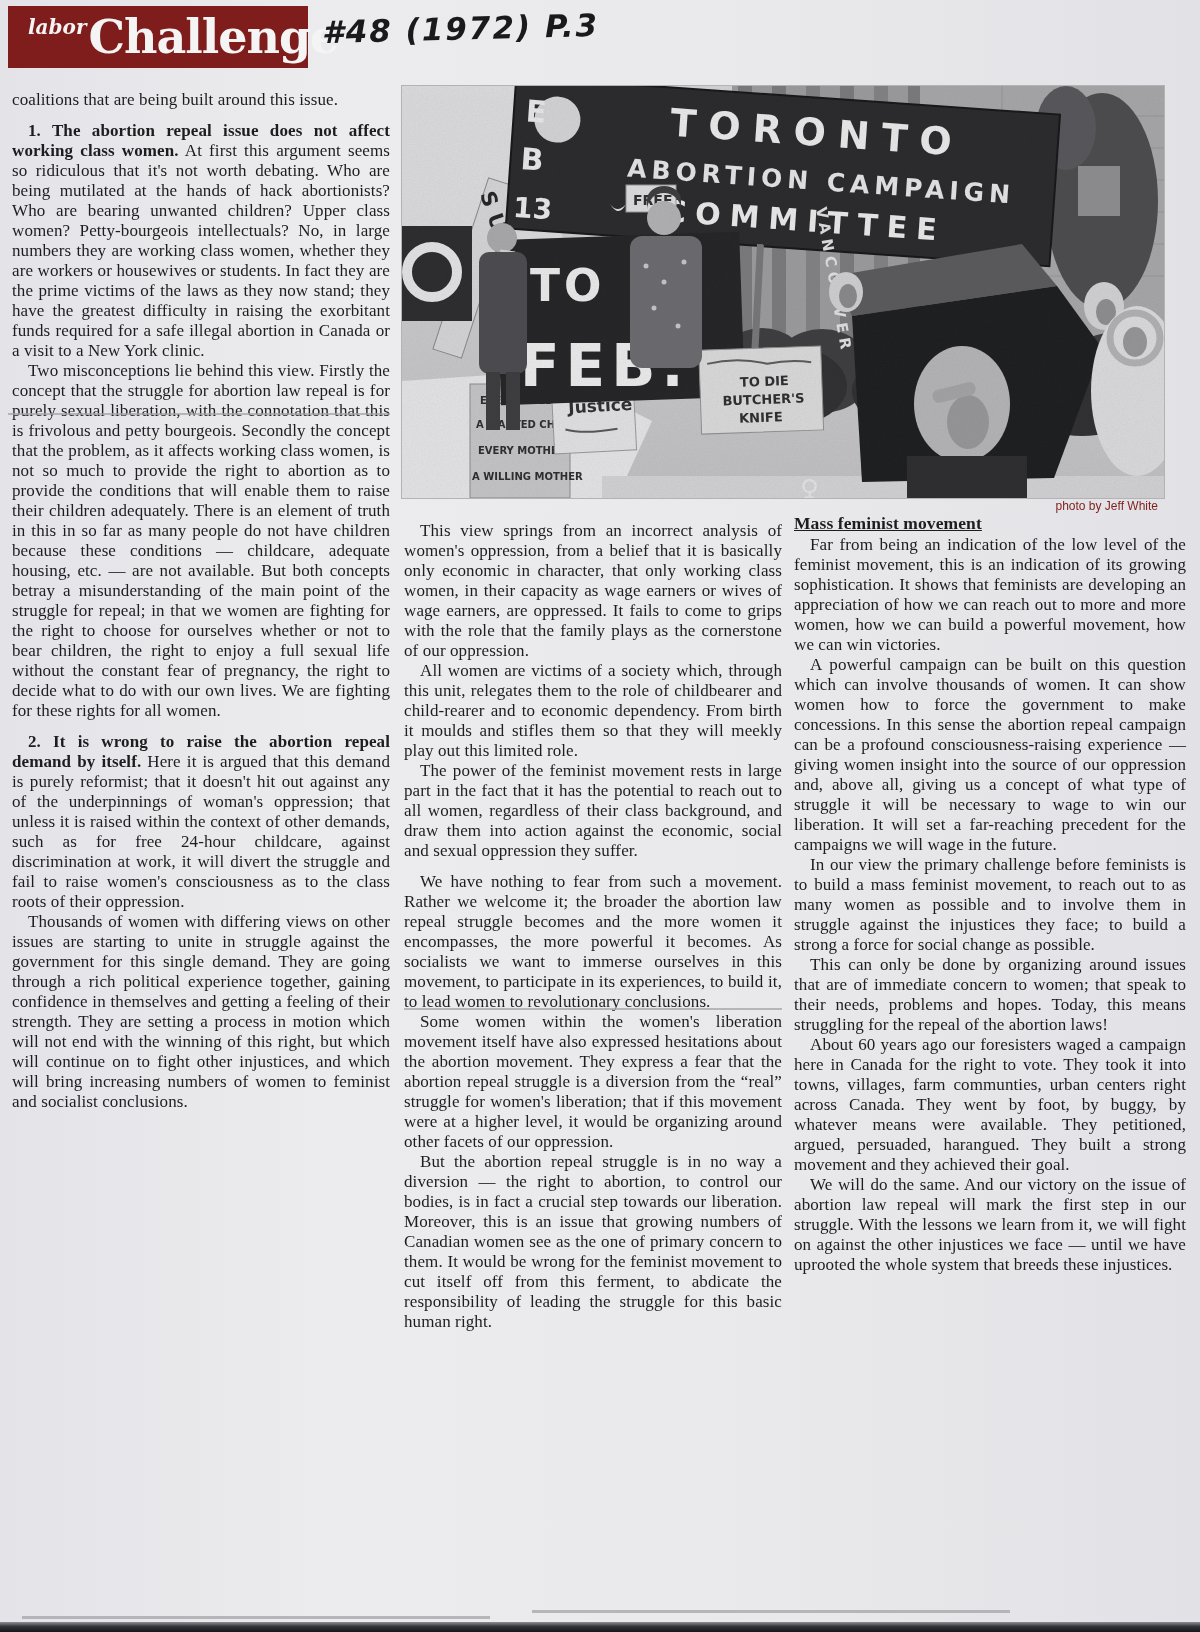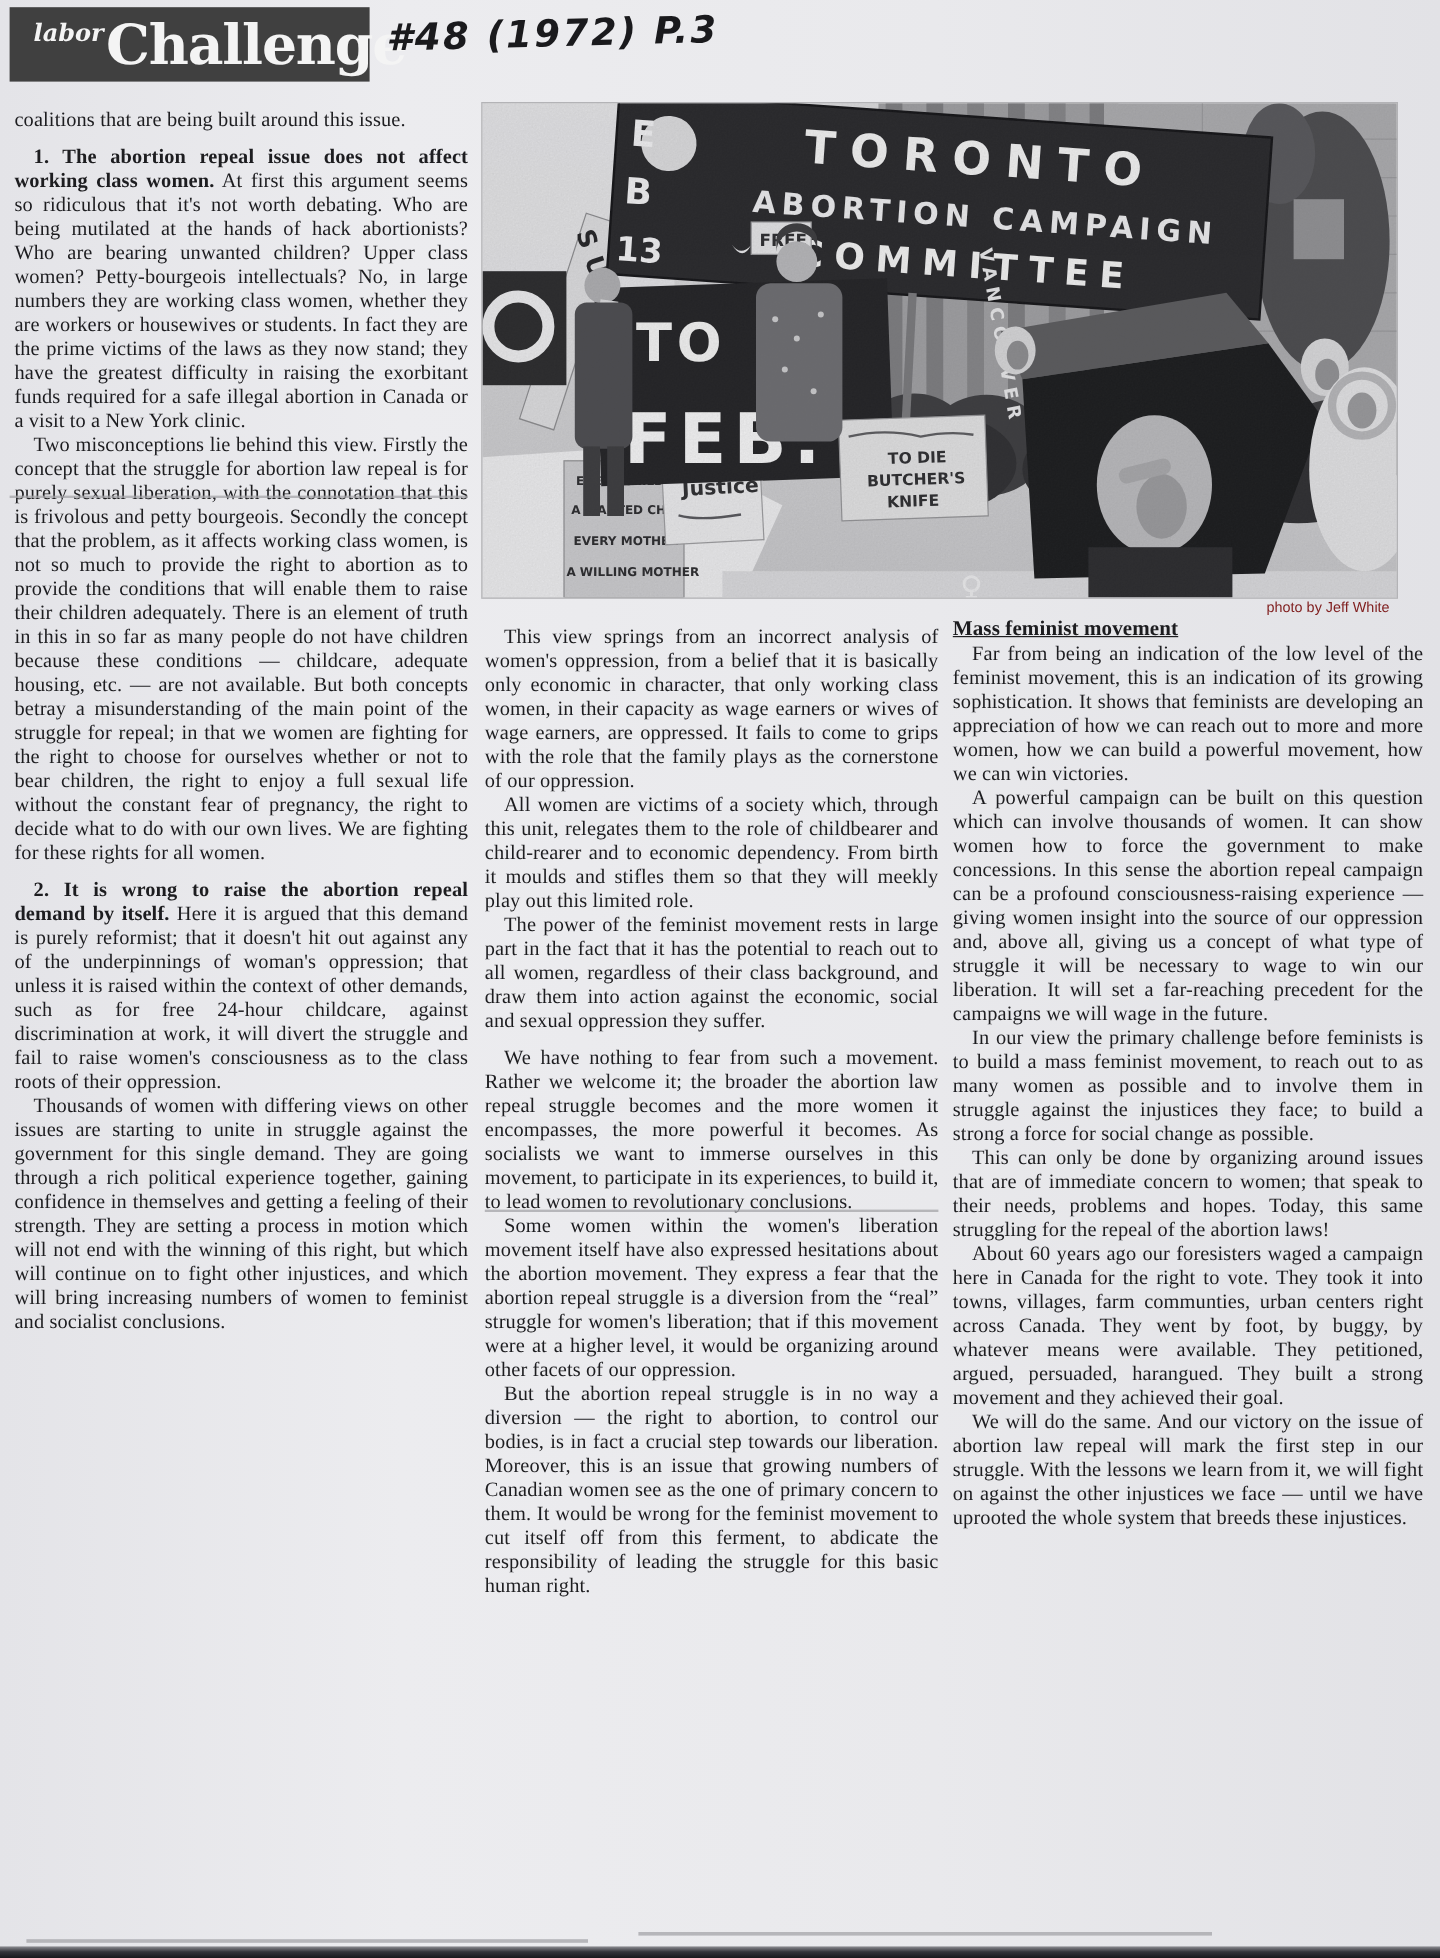--- a/index.html
+++ b/index.html
@@ -2,21 +2,21 @@
 <html><head>
 <meta charset="utf-8">
 <style>
   html,body{margin:0;padding:0;}
   body{
     width:1200px;height:1632px;position:relative;overflow:hidden;
     background:linear-gradient(90deg,#e4e4e8,#ececef 28%,#e9e9ec 65%,#e2e2e6);
     font-family:"Liberation Serif",serif;color:#1d1d20;
   }
   .masthead{
-    position:absolute;left:8px;top:6px;width:300px;height:62px;background:#404040;
+    position:absolute;left:8px;top:6px;width:300px;height:62px;background:#7f1d1d;
     color:#f4f4f4;display:flex;align-items:center;padding-left:20px;box-sizing:border-box;
   }
   .masthead .small{
     font-family:"DejaVu Serif",serif;font-style:italic;font-weight:bold;
     font-size:20px;position:relative;top:-10px;margin-right:2px;
   }
   .masthead .big{
     font-family:"DejaVu Serif",serif;font-weight:bold;
     font-size:46px;letter-spacing:-1px;line-height:1;
   }
@@ -241,21 +241,21 @@
   <p class="gap"><span>We have nothing to fear from such a movement. Rather we welcome it; the broader the abortion law repeal struggle becomes and the more women it encompasses, the more powerful it becomes. As socialists we want to immerse ourselves in this movement, to participate in its experiences, to build it, to lead women to revolutionary conclusions.</span></p>
   <p><span>Some women within the women's liberation movement itself have also expressed hesitations about the abortion movement. They express a fear that the abortion repeal struggle is a diversion from the “real” struggle for women's liberation; that if this movement were at a higher level, it would be organizing around other facets of our oppression.</span></p>
   <p><span>But the abortion repeal struggle is in no way a diversion — the right to abortion, to control our bodies, is in fact a crucial step towards our liberation. Moreover, this is an issue that growing numbers of Canadian women see as the one of primary concern to them. It would be wrong for the feminist movement to cut itself off from this ferment, to abdicate the responsibility of leading the struggle for this basic human right.</span></p>
 </div>
 
 <div class="col" id="col3">
   <h2 class="subhead">Mass feminist movement</h2>
   <p><span>Far from being an indication of the low level of the feminist movement, this is an indication of its growing sophistication. It shows that feminists are developing an appreciation of how we can reach out to more and more women, how we can build a powerful movement, how we can win victories.</span></p>
   <p><span>A powerful campaign can be built on this question which can involve thousands of women. It can show women how to force the government to make concessions. In this sense the abortion repeal campaign can be a profound consciousness-raising experience — giving women insight into the source of our oppression and, above all, giving us a concept of what type of struggle it will be necessary to wage to win our liberation. It will set a far-reaching precedent for the campaigns we will wage in the future.</span></p>
   <p><span>In our view the primary challenge before feminists is to build a mass feminist movement, to reach out to as many women as possible and to involve them in struggle against the injustices they face; to build a strong a force for social change as possible.</span></p>
-  <p><span>This can only be done by organizing around issues that are of immediate concern to women; that speak to their needs, problems and hopes. Today, this same struggling for the repeal of the abortion laws!</span></p>
+  <p><span>This can only be done by organizing around issues that are of immediate concern to women; that speak to their needs, problems and hopes. Today, this means struggling for the repeal of the abortion laws!</span></p>
   <p><span>About 60 years ago our foresisters waged a campaign here in Canada for the right to vote. They took it into towns, villages, farm communties, urban centers right across Canada. They went by foot, by buggy, by whatever means were available. They petitioned, argued, persuaded, harangued. They built a strong movement and they achieved their goal.</span></p>
   <p><span>We will do the same. And our victory on the issue of abortion law repeal will mark the first step in our struggle. With the lessons we learn from it, we will fight on against the other injustices we face — until we have uprooted the whole system that breeds these injustices.</span></p>
 </div>
 
 <div class="footer">Labor Challenge January 31, 1972 7</div>
 
 <div class="cut-line" id="cut1"></div>
 <div class="cut-line" id="cut2"></div>
 <div class="cut-line" id="cut3"></div>
 <div class="cut-line" id="cut4"></div>

